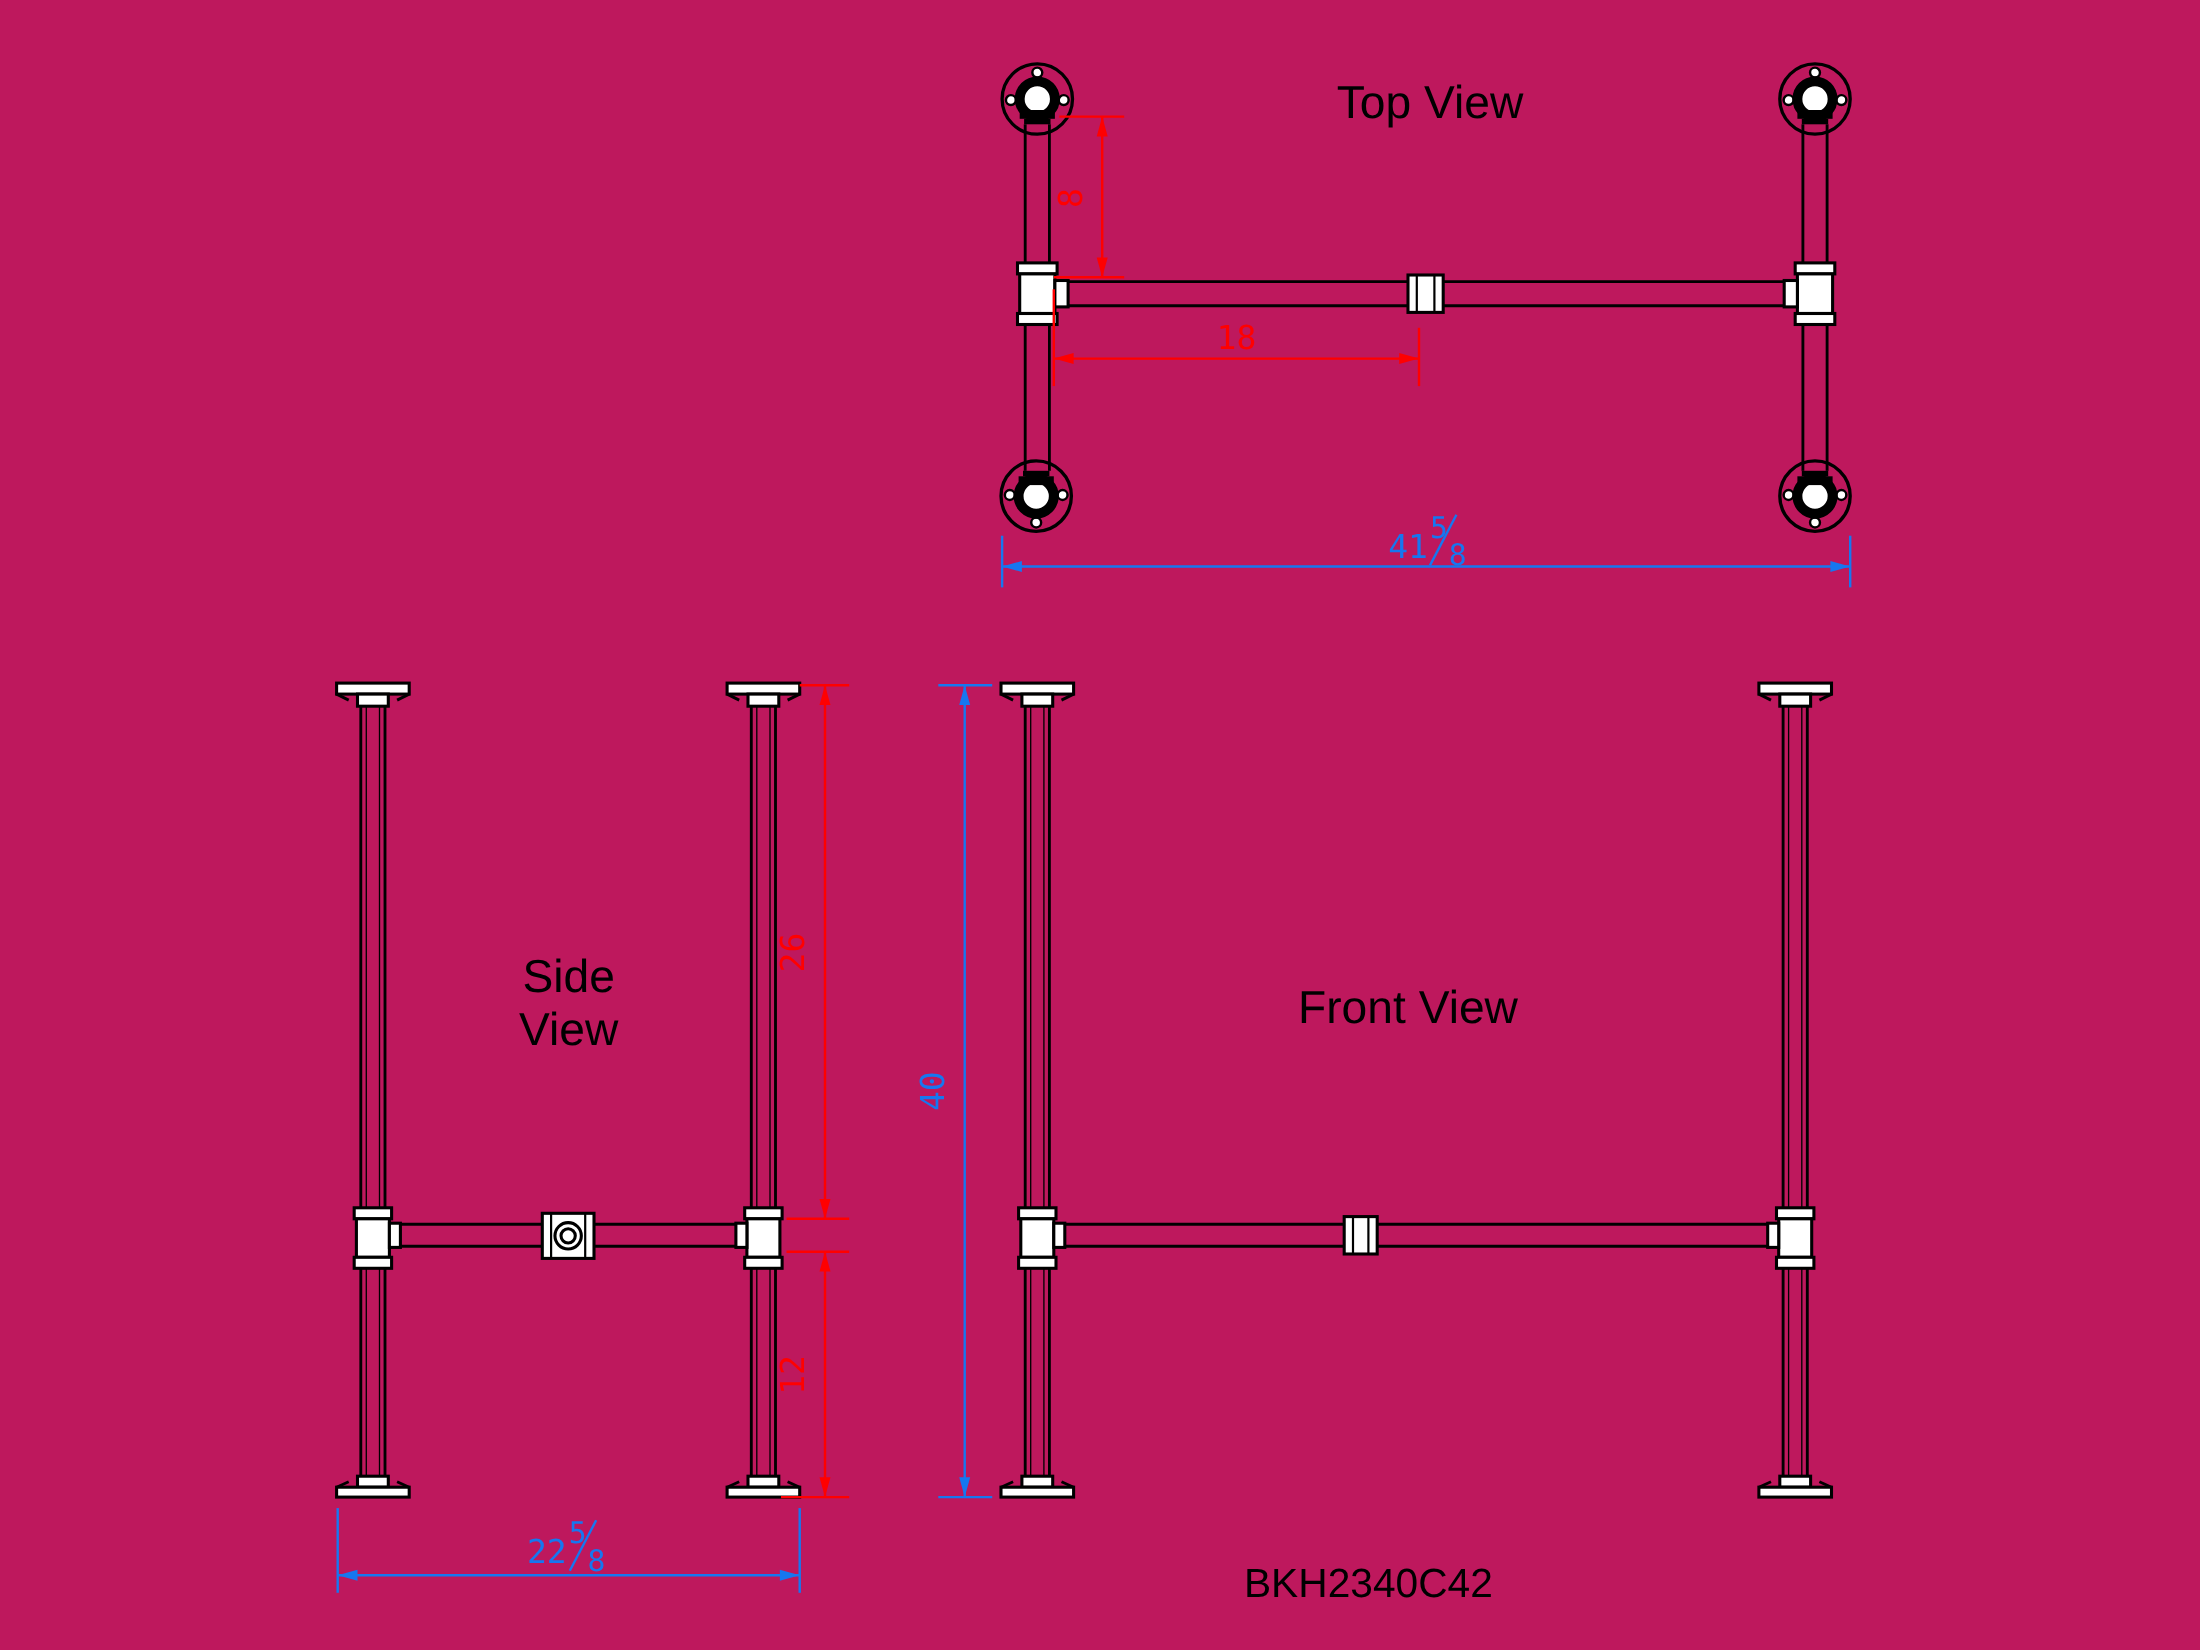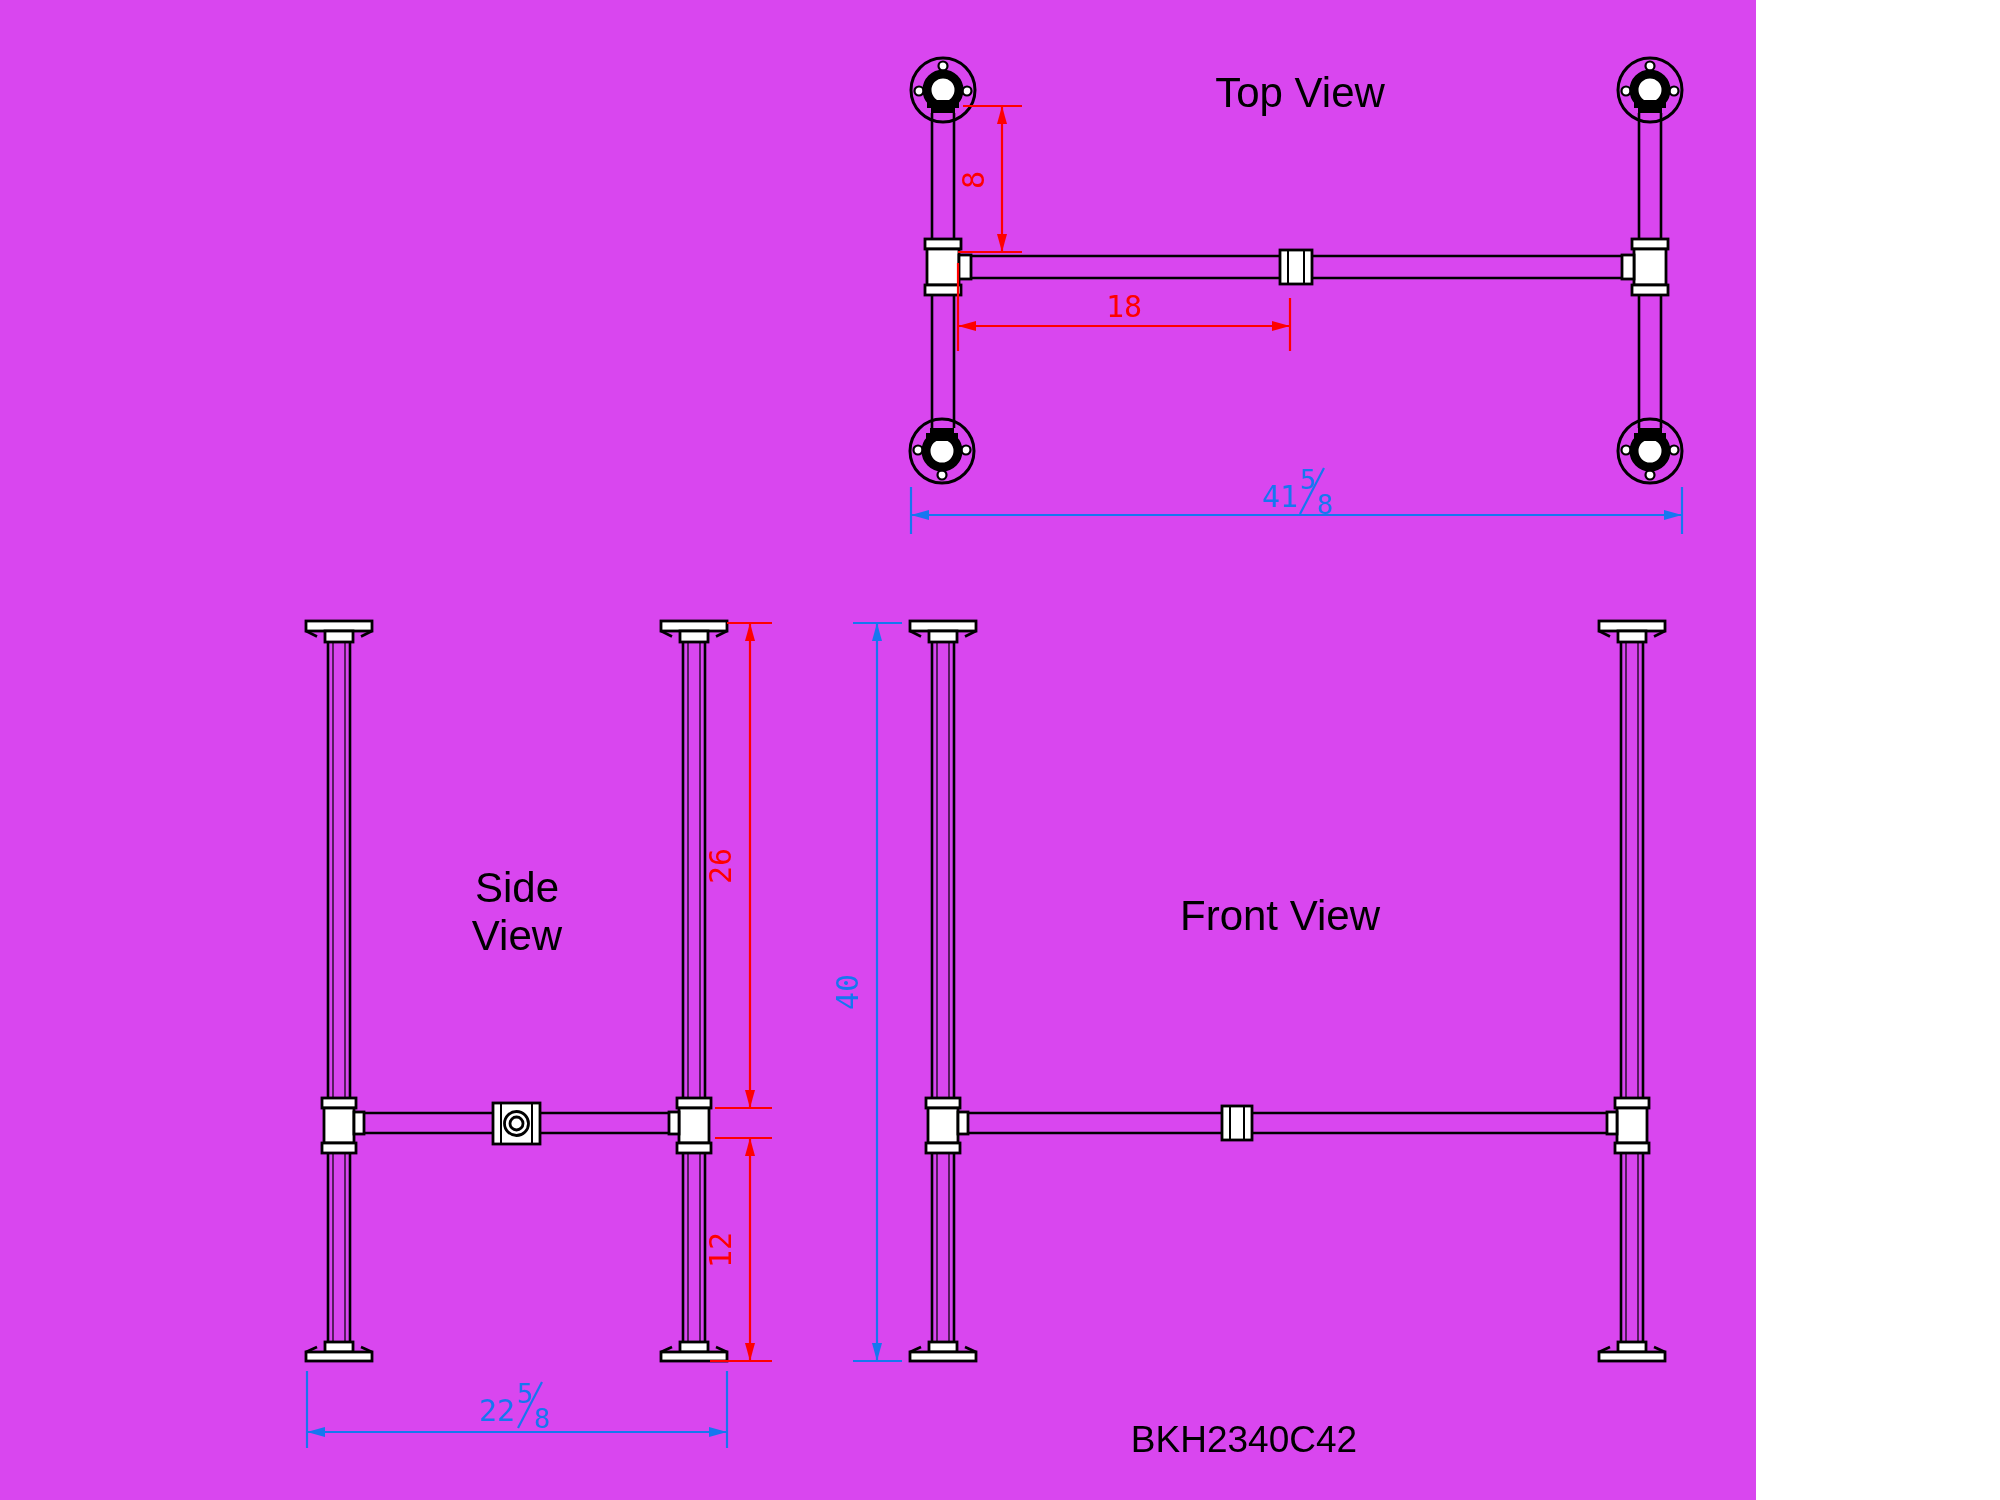--- a/index.html
+++ b/index.html
@@ -1,16 +1,16 @@
 <!DOCTYPE html>
 <html><head>
 <meta charset="utf-8">
 <style>
   html,body{margin:0;padding:0;background:#fff;}
-  #stage{position:relative;width:1756px;height:1500px;background:#d946ef;overflow:hidden;
+  #stage{position:relative;width:2000px;height:1500px;background:#be185d;overflow:hidden;
          font-family:"Liberation Sans", sans-serif;}
   svg{position:absolute;left:0;top:0;}
   .ln{stroke:#000000;stroke-width:2.6;fill:none;}
   .lnthin{stroke:#000000;stroke-width:1.2;fill:none;}
   .fit{stroke:#000000;stroke-width:2.8;fill:#ffffff;}
   .fitln{stroke:#000000;stroke-width:2;fill:none;}
   .blk{fill:#000000;stroke:none;}
   .red{stroke:#ff0000;stroke-width:2.2;fill:none;}
   .redfill{fill:#ff0000;stroke:none;}
   .blue{stroke:#1677f0;stroke-width:2.2;fill:none;}

